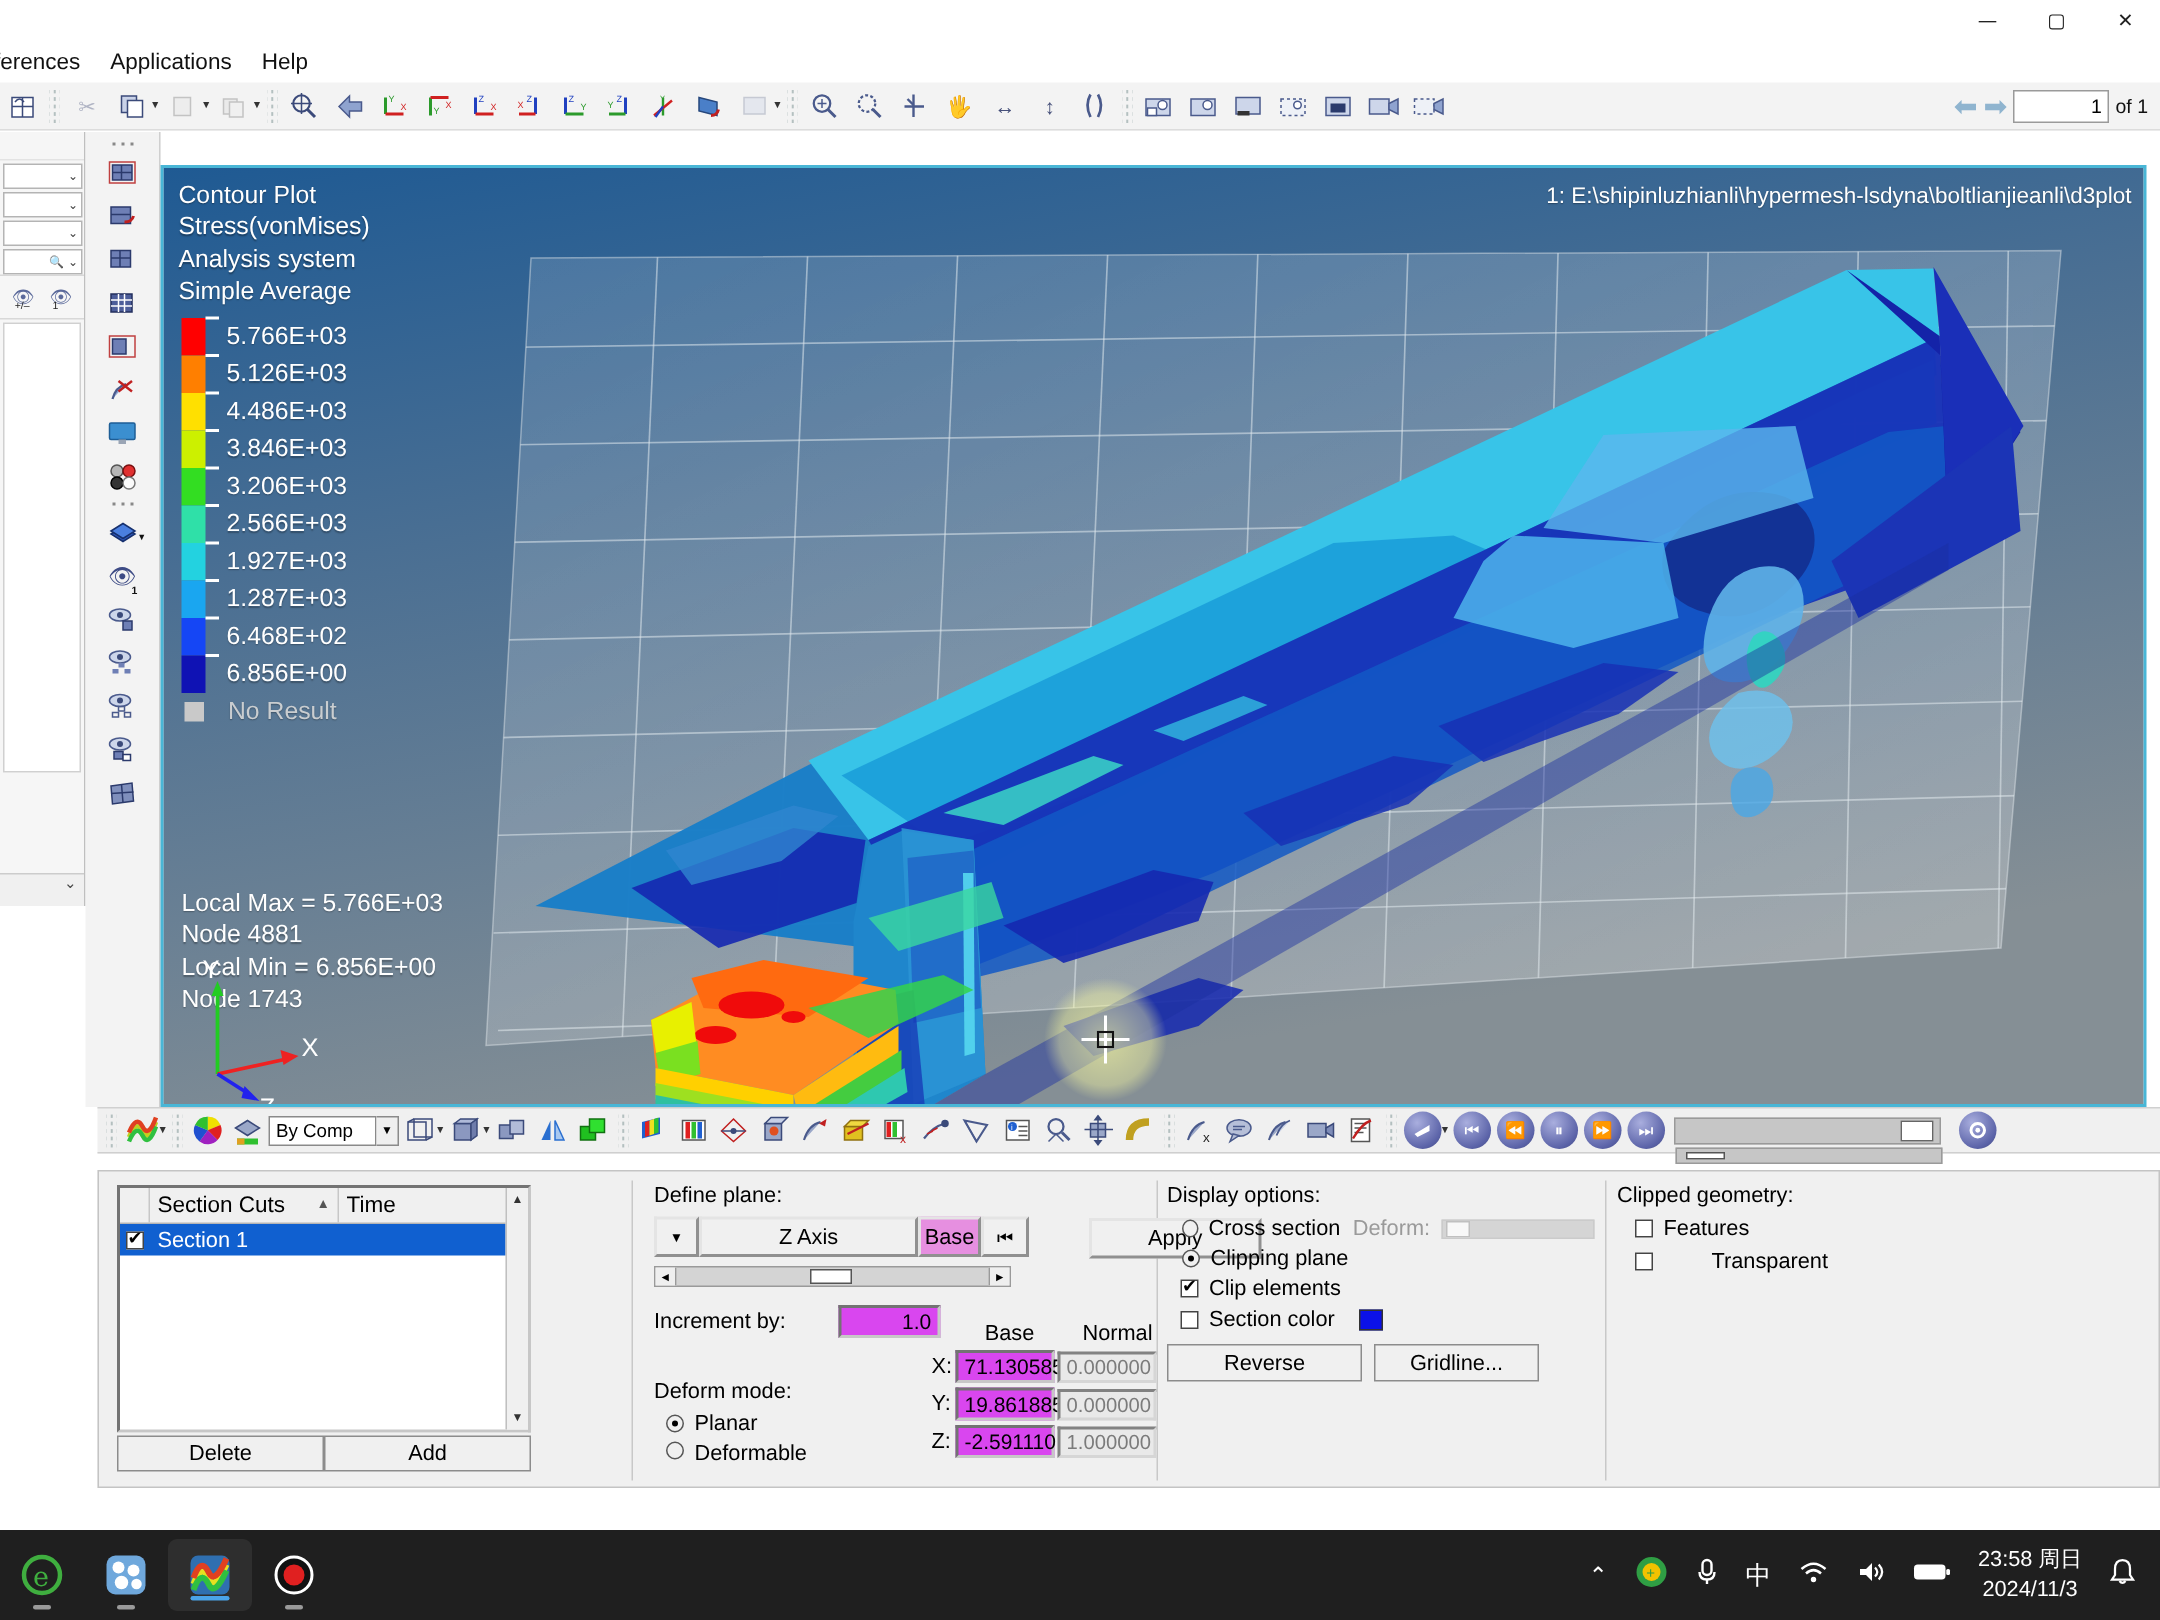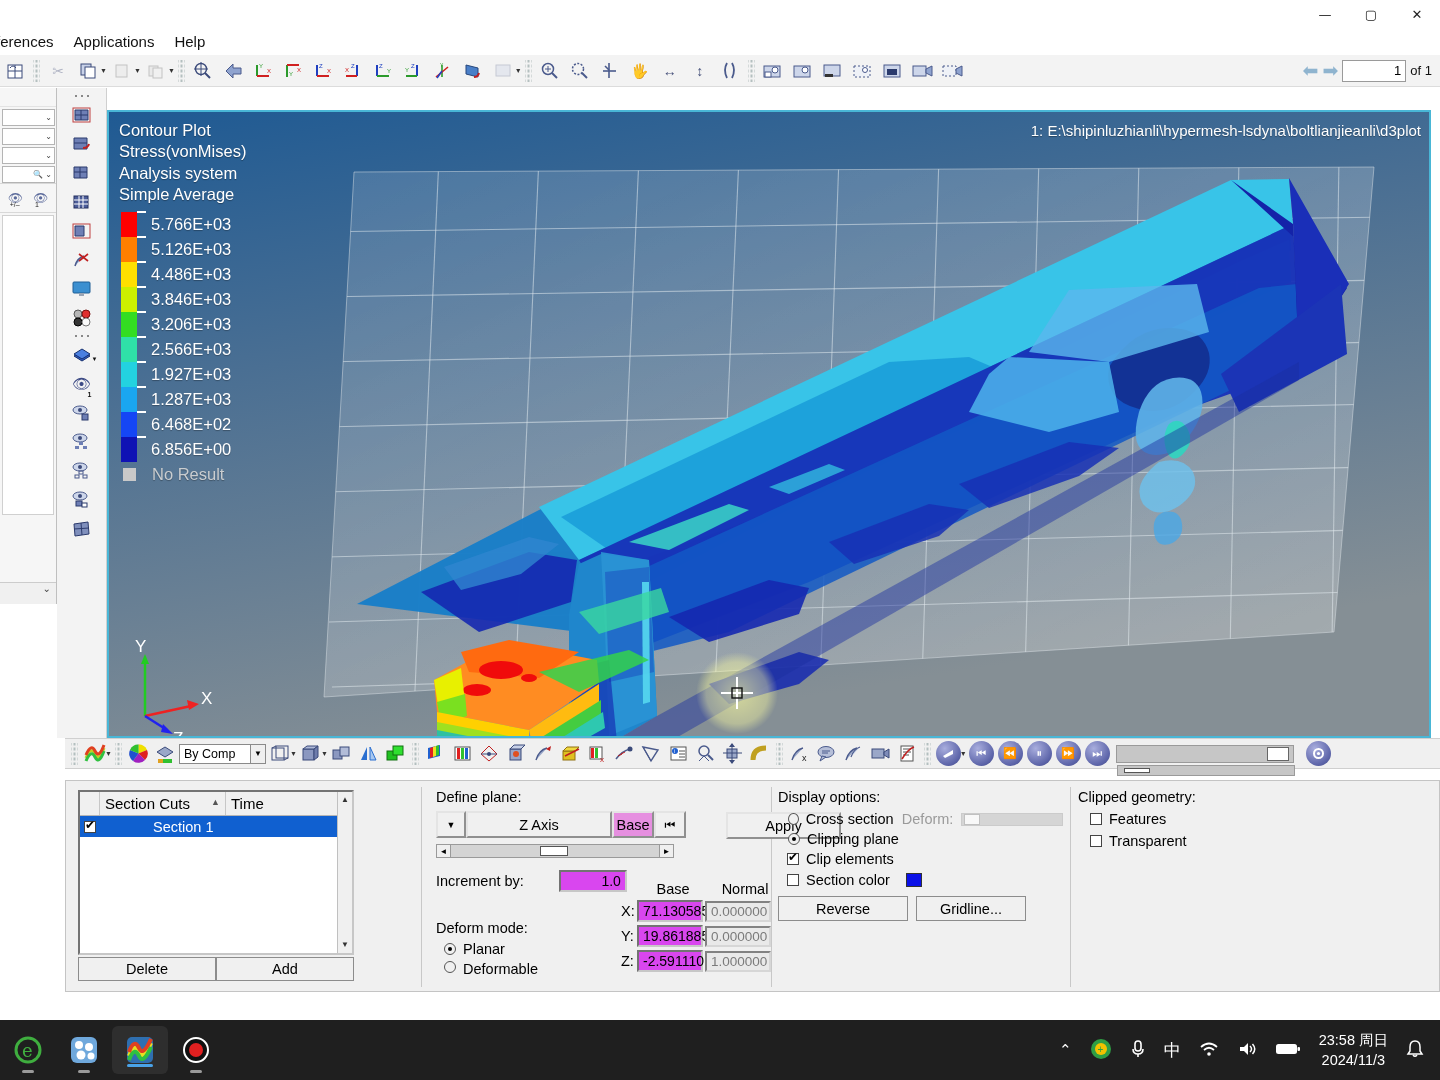--- a/index.html
+++ b/index.html
@@ -153,21 +153,21 @@
   }
   .panel-sep { position:absolute; top:6px; width:1px; height:200px; background:#c8c8c8; }
 
   .lv-wrap { position:absolute; left:12px; top:9px; width:276px; height:165px;
              border:2px inset #c7c7c7; background:#fff; }
   .lv-head { display:flex; height:24px; background:#f0f0f0; border-bottom:1px solid #b5b5b5; font-size:15px; }
   .lv-head .chk-col { width:20px; border-right:1px solid #c7c7c7; }
   .lv-head .col { flex:1; display:flex; align-items:center; padding-left:5px;
                   border-right:1px solid #c7c7c7; position:relative; }
   .lv-head .col .sort { position:absolute; right:5px; top:5px; font-size:9px; color:#555; }
-  .lv-row { display:flex; height:21px; align-items:center; font-size:14.5px;gap:48px; }
+  .lv-row { display:flex; height:21px; align-items:center; font-size:14.5px; }
   .lv-row.sel { background:#1060d0; color:#fff; }
   .lv-chk { width:20px; display:flex; align-items:center; justify-content:center; }
   .cb { width:12px; height:12px; border:1px solid #444; background:#fff; display:inline-block;
         position:relative; }
   .cb.on:after { content:"✔"; position:absolute; left:0px; top:-4px; font-size:12px; color:#000; }
   .lv-scroll { position:absolute; right:0; top:0; width:15px; height:161px; background:#f0f0f0;
                border-left:1px solid #c0c0c0; }
   .lv-scroll .ar { height:15px; display:flex; align-items:center; justify-content:center; font-size:8px; color:#333; }
   .lv-btns { position:absolute; left:12px; top:176px; width:276px; display:flex; }
   .btn { height:24px; border:1px solid #8c8c8c; background:#f0f0f0; display:flex;
@@ -732,20 +732,26 @@
       <div class="legend-row">
         <span class="legend-swatch tick" style="background:#0f12b4"></span>
         <span class="legend-label">6.856E+00</span>
       </div>
       <div class="legend-row">
         <span class="legend-swatch nores"></span>
         <span class="legend-label muted">No Result</span>
       </div>
     </div>
 
+    <div class="minmax">
+      <div>Local Max =  5.766E+03</div>
+      <div>Node 4881</div>
+      <div>Local Min =  6.856E+00</div>
+      <div>Node 1743</div>
+    </div>
 
     <svg class="triad" viewBox="0 0 110 110">
       <line x1="22" y1="82" x2="22" y2="28" stroke="#22cc22" stroke-width="2.5"></line>
       <polygon points="22,20 18,30 26,30" fill="#22cc22"></polygon>
       <line x1="22" y1="82" x2="68" y2="72" stroke="#ee2222" stroke-width="2.5"></line>
       <polygon points="76,70 64,66 66,76" fill="#ee2222"></polygon>
       <line x1="22" y1="82" x2="44" y2="96" stroke="#2222ee" stroke-width="2.5"></line>
       <polygon points="50,100 40,90 38,98" fill="#2222ee"></polygon>
       <text x="12" y="18">Y</text>
       <text x="78" y="70">X</text>
@@ -1102,21 +1108,21 @@
         <div class="btn" style="width:110px; height:25px">Gridline...</div>
       </div>
     </div>
 
     <div style="position:absolute; left:1012px; top:8px; width:250px;">
       <div class="lbl">Clipped geometry:</div>
       <div style="display:flex; align-items:center; margin-top:6px; margin-left:12px;">
         <span class="cb"></span>
         <span class="lbl" style="margin-left:7px">Features</span>
       </div>
-      <div style="display:flex; align-items:center; margin-top:6px; margin-left:12px;">
+      <div style="display:flex; align-items:center; margin-top:6px; margin-left:12px;gap:32px;">
         <span class="cb"></span>
         <span class="lbl" style="margin-left:7px">Transparent</span>
       </div>
     </div>
   </div>
 
   <div class="taskbar">
     <div class="tb-app">
       <svg width="30" height="30" viewBox="0 0 30 30">
           <circle cx="15" cy="15" r="12" fill="none" stroke="#3fae3f" stroke-width="3"></circle>

